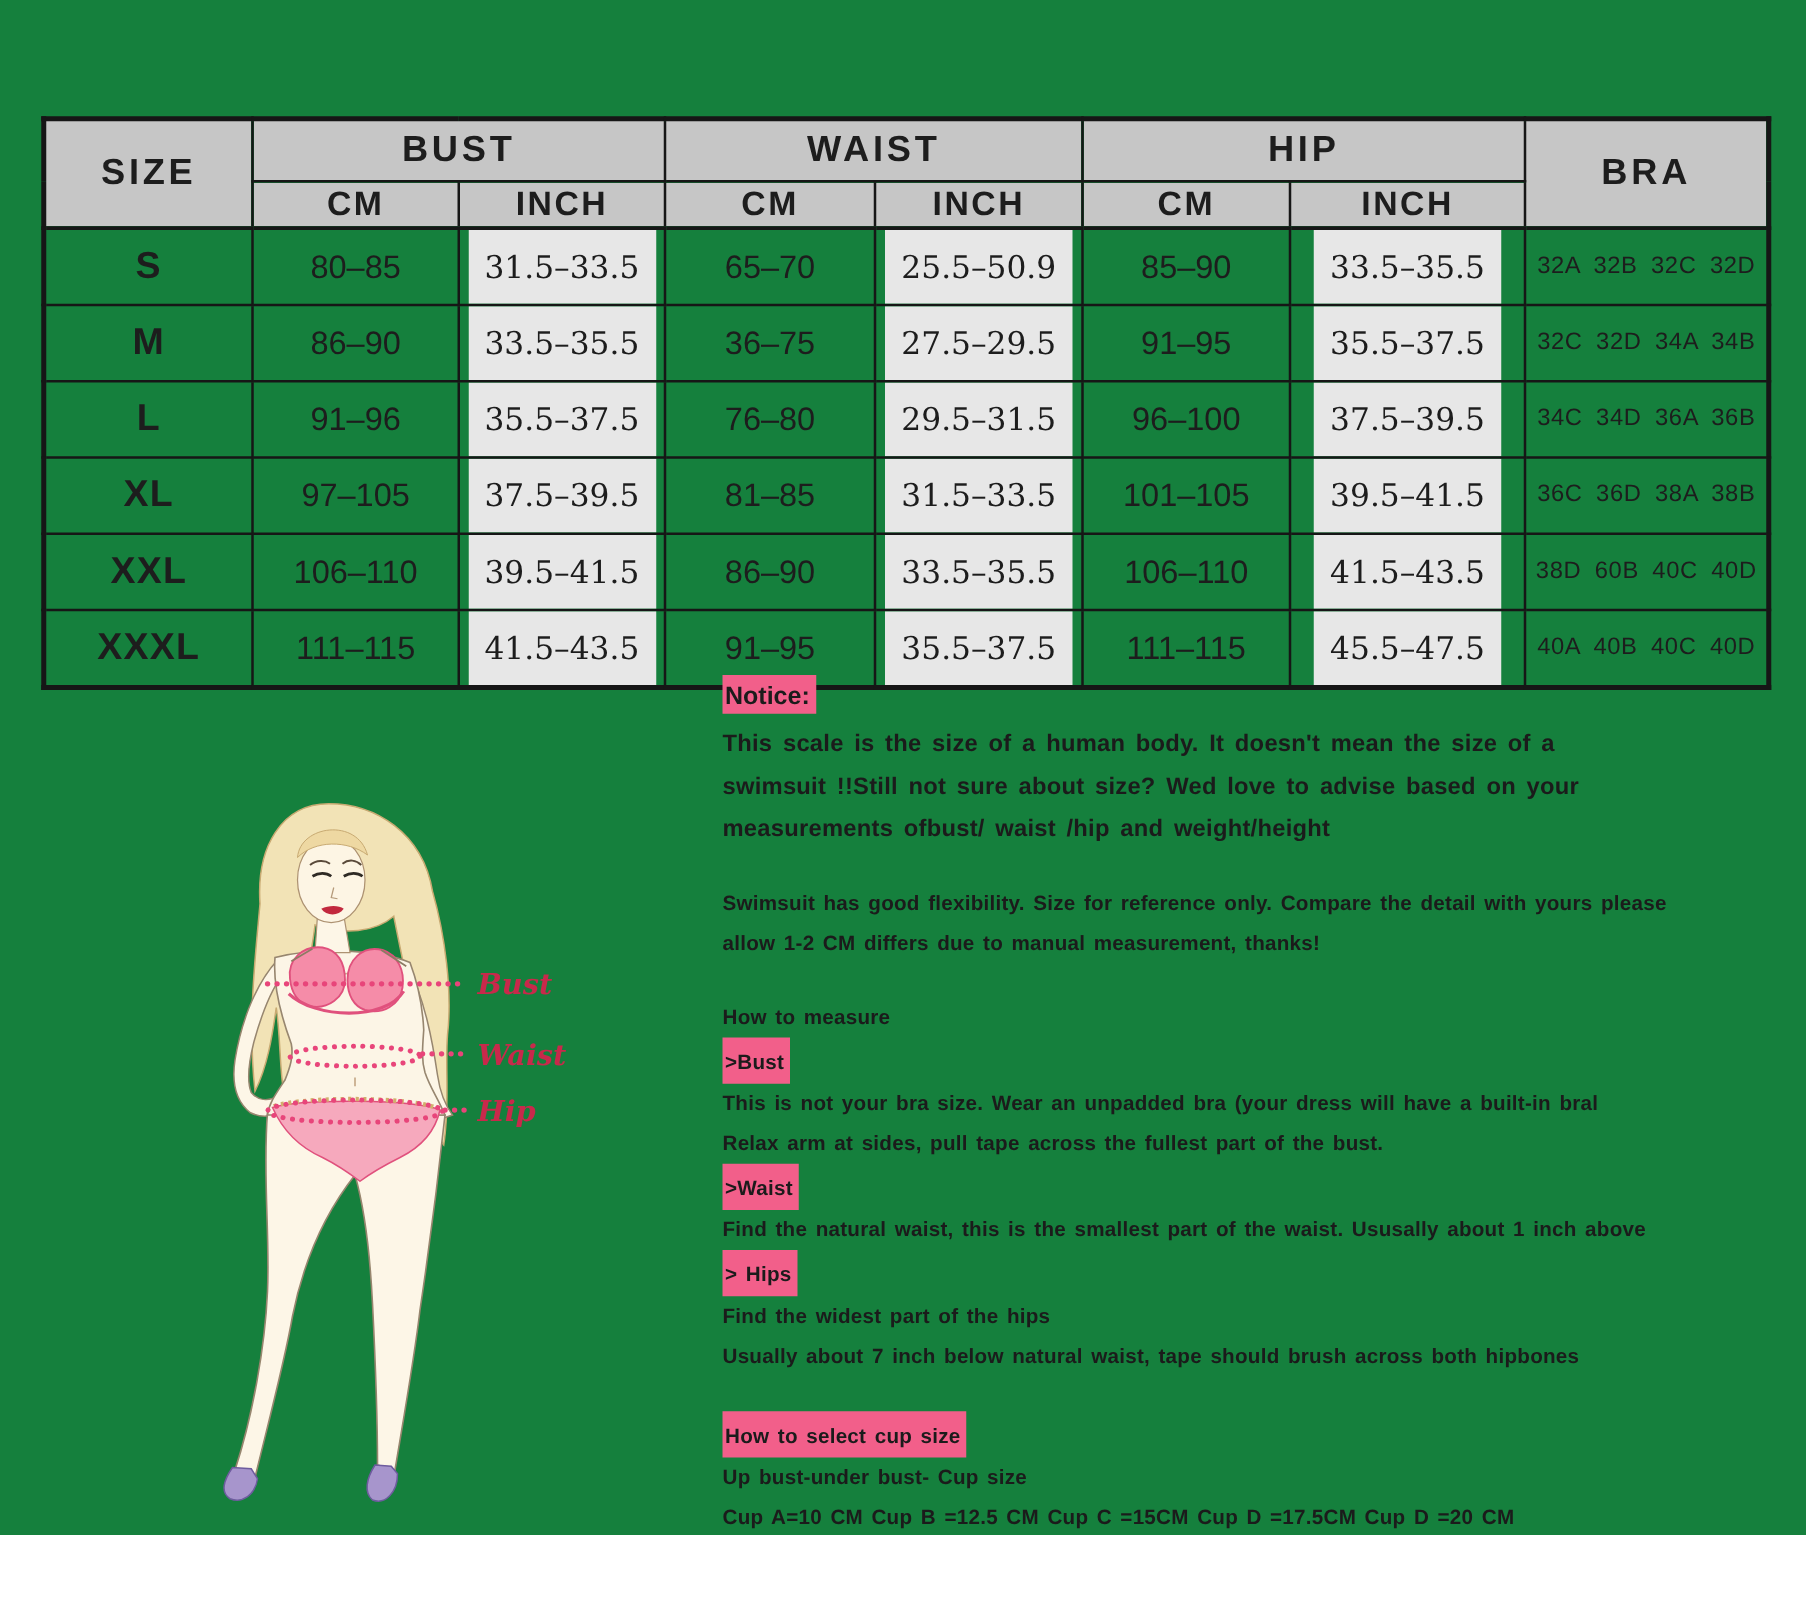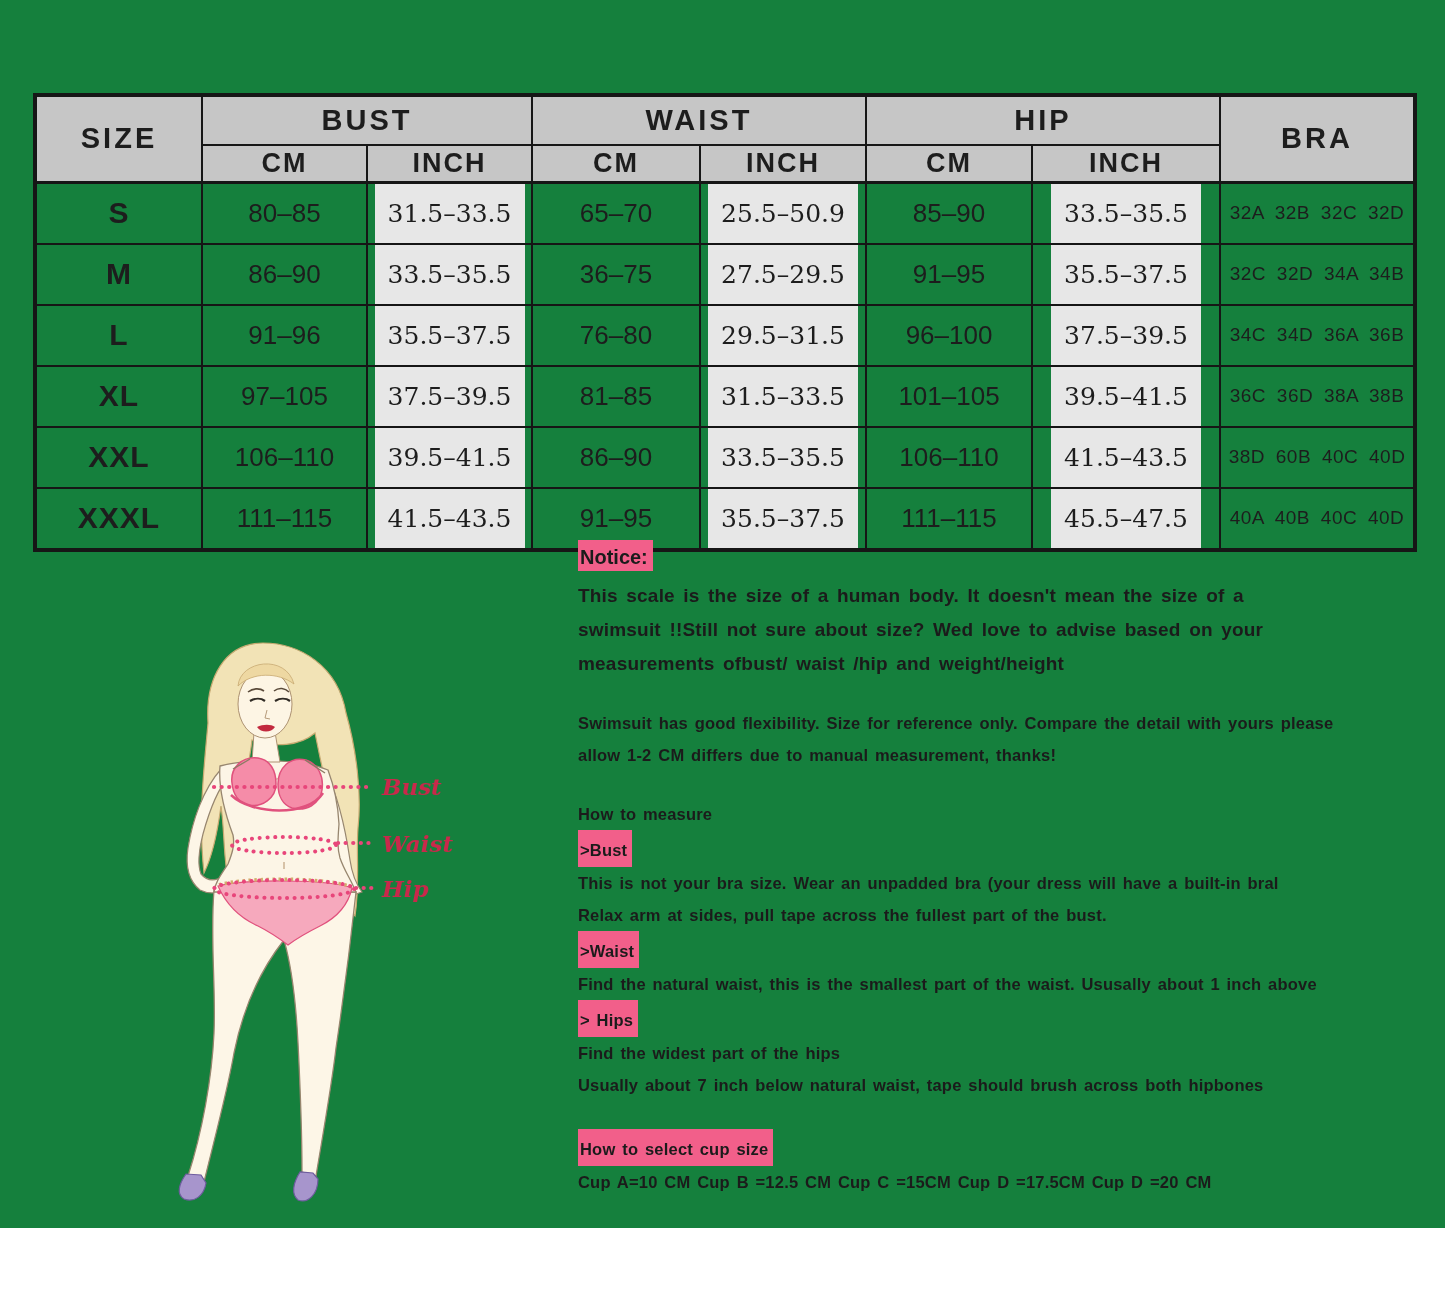--- a/index.html
+++ b/index.html
@@ -212,16 +212,17 @@
     <div class="tline"><span class="hl">&gt;Bust</span></div>
     <div class="tline">This is not your bra size. Wear an unpadded bra (your dress will have a built-in bral</div>
     <div class="tline">Relax arm at sides, pull tape across the fullest part of the bust.</div>
     <div class="tline"><span class="hl">&gt;Waist</span></div>
     <div class="tline">Find the natural waist, this is the smallest part of the waist. Ususally about 1 inch above</div>
     <div class="tline"><span class="hl">&gt; Hips</span></div>
     <div class="tline">Find the widest part of the hips</div>
     <div class="tline">Usually about 7 inch below natural waist, tape should brush across both hipbones</div>
     <div class="gap-c"></div>
     <div class="tline"><span class="hl">How to select cup size</span></div>
+    <div class="tline">Up bust-under bust- Cup size</div>
     <div class="tline">Cup A=10 CM Cup B =12.5 CM Cup C =15CM Cup D =17.5CM Cup D =20 CM</div>
   </div>
 
 </div>
 
 </body></html>

